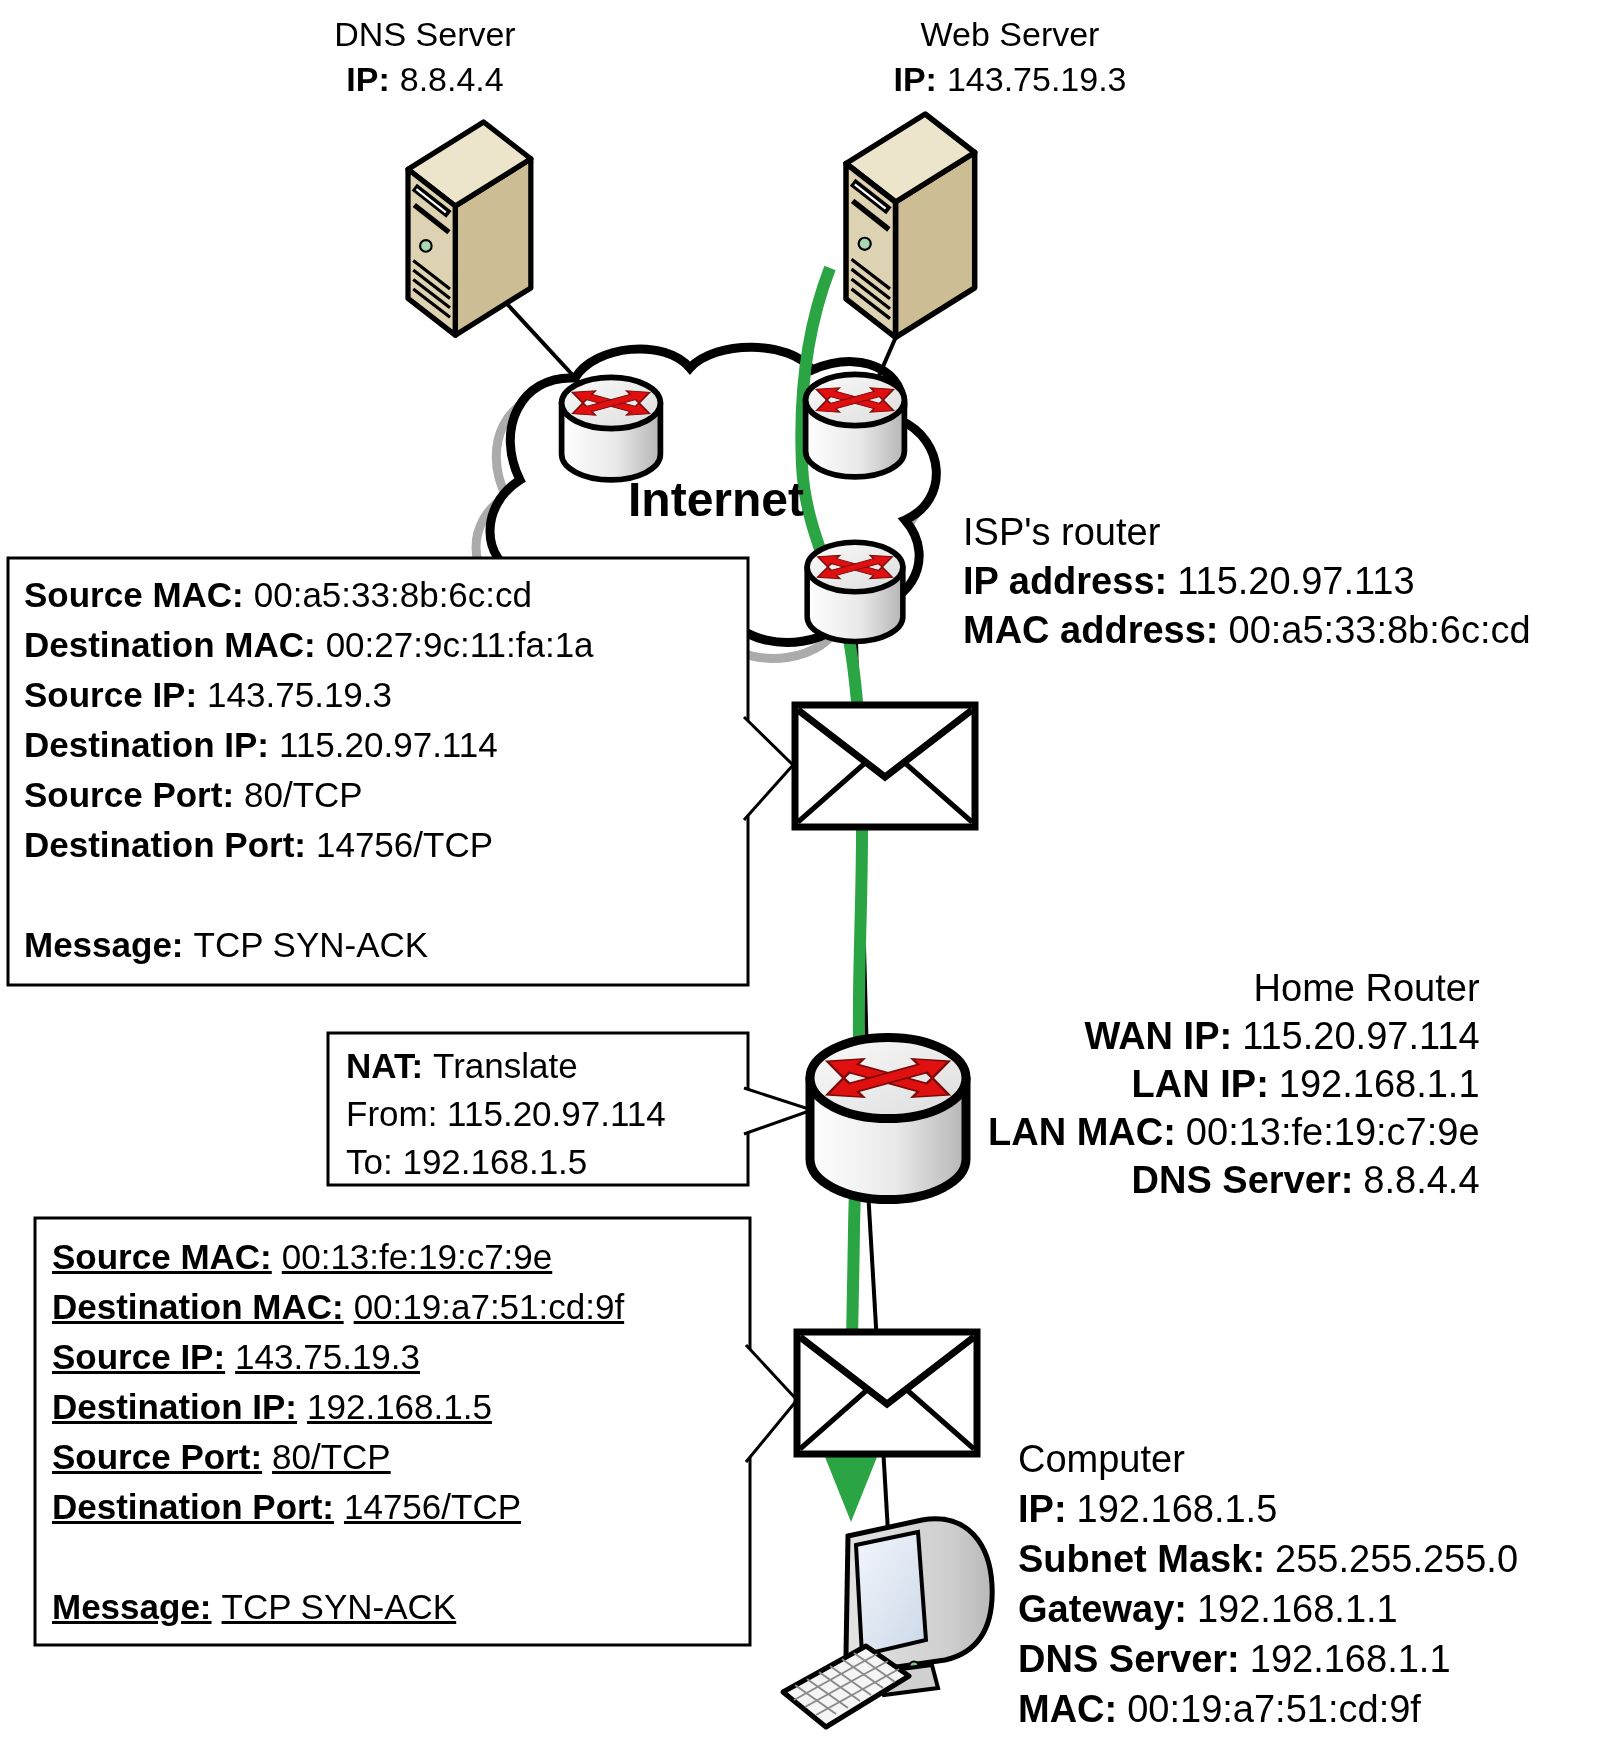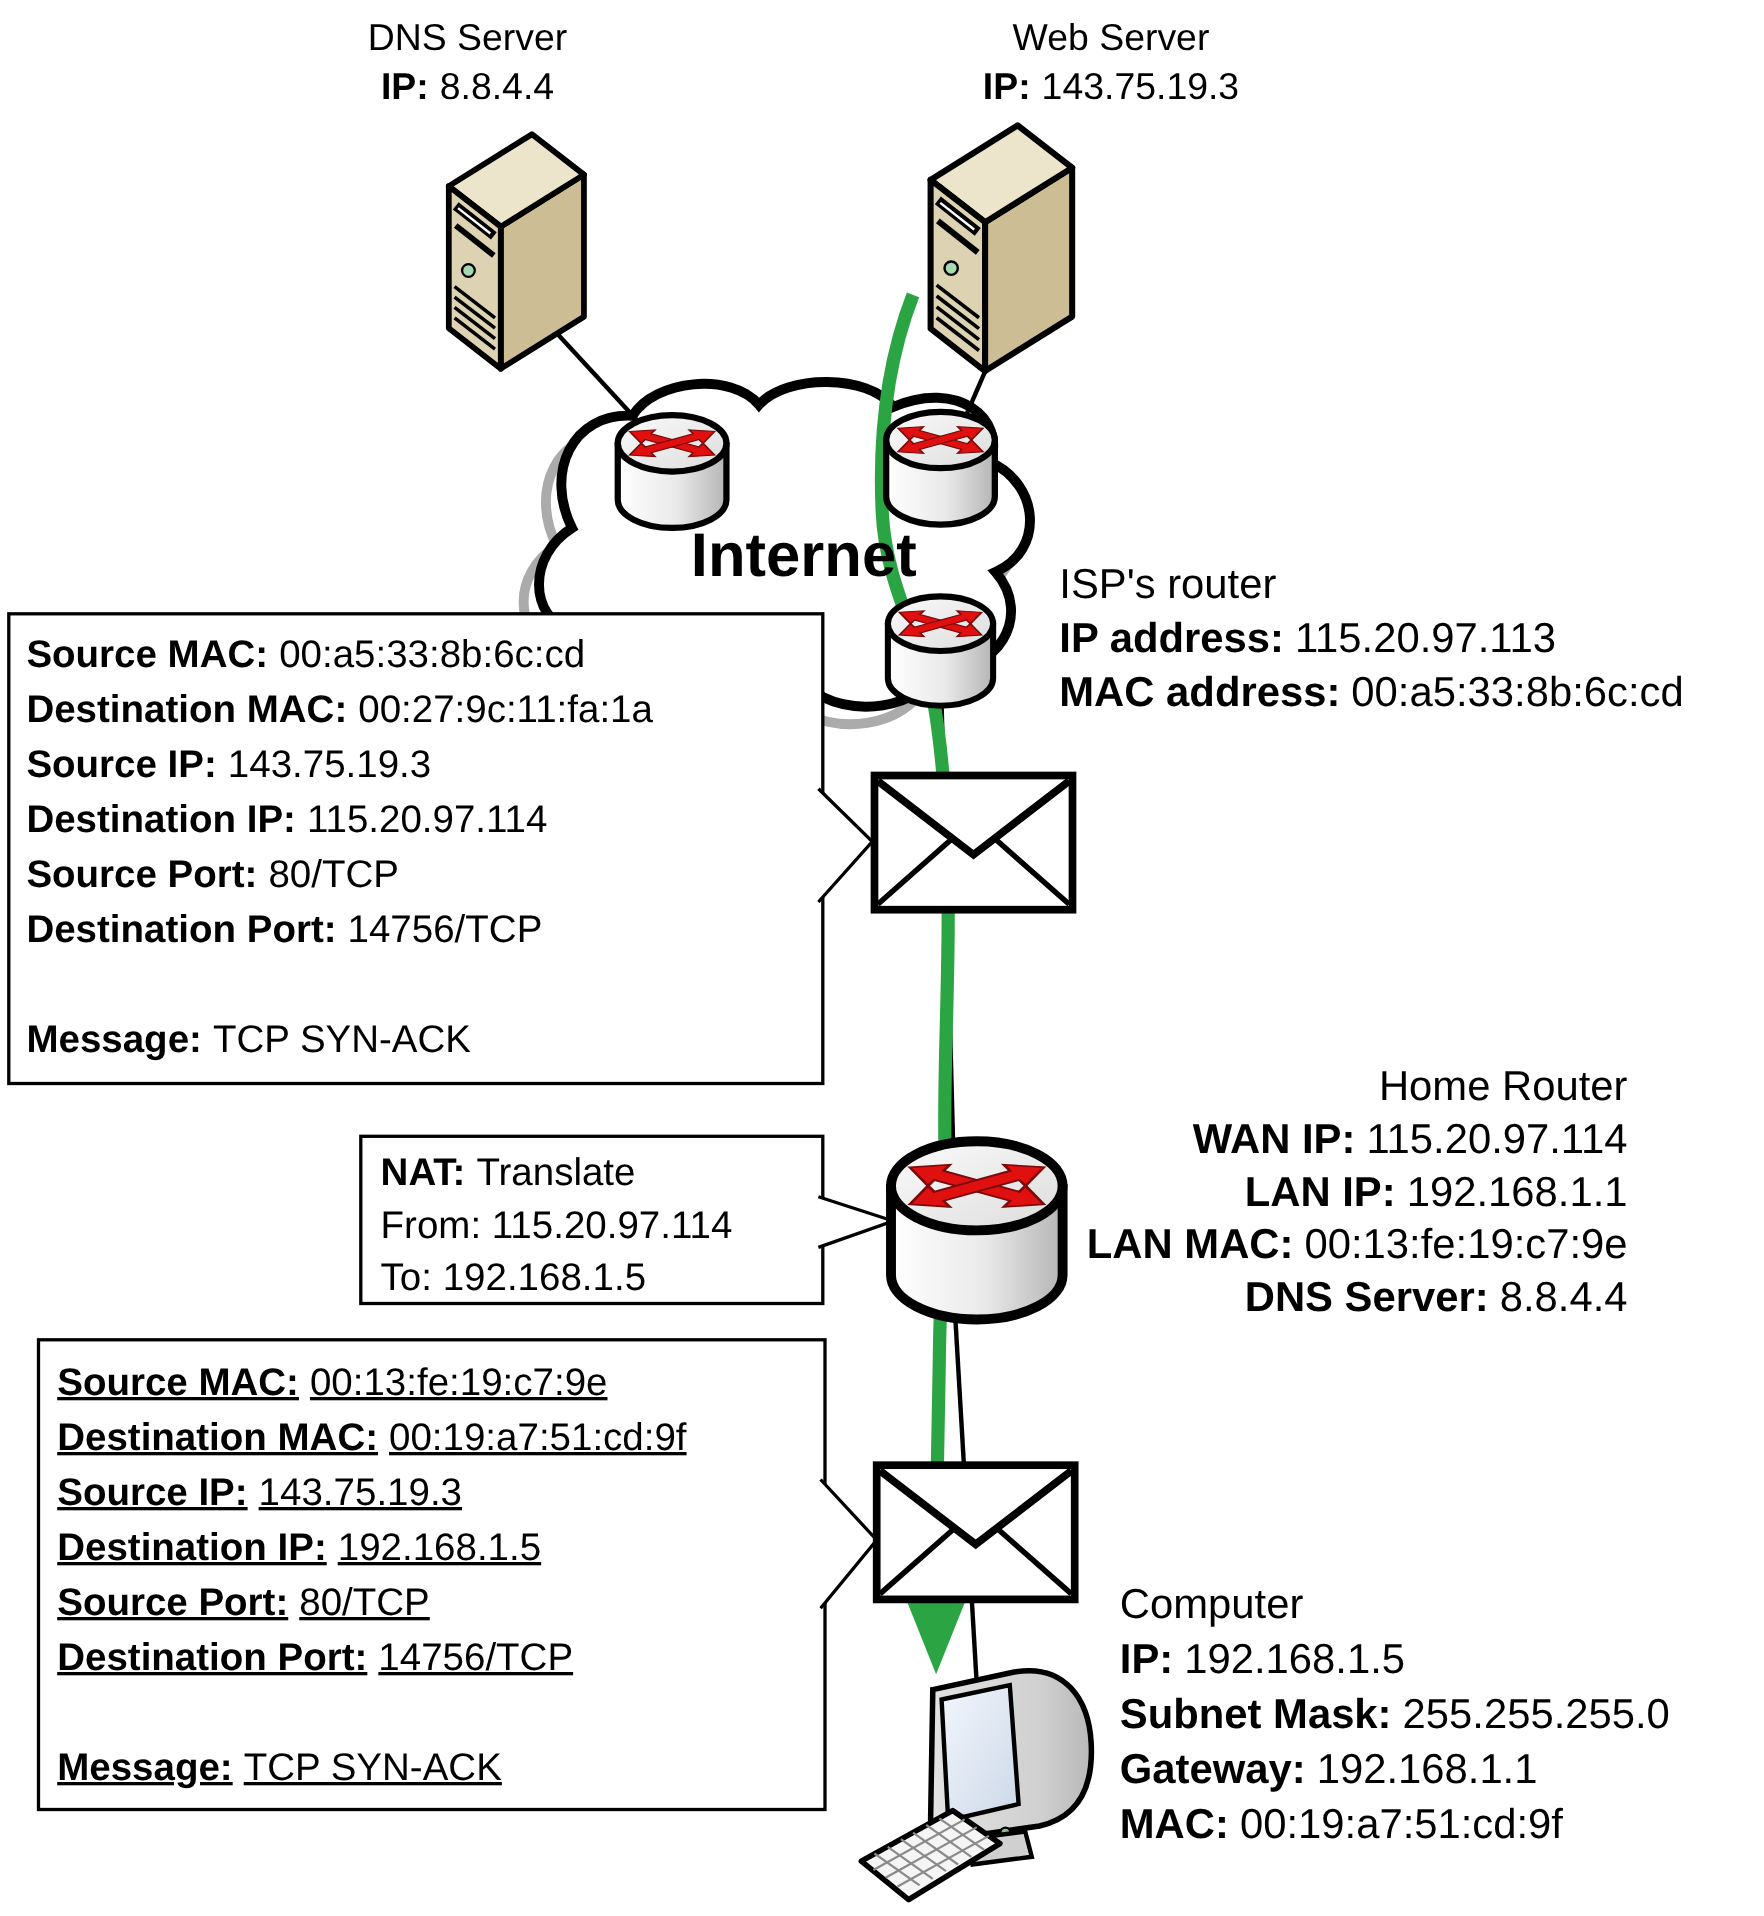--- a/index.html
+++ b/index.html
@@ -7,21 +7,21 @@
          font-family:"Liberation Sans","DejaVu Sans",sans-serif;color:#000;}
   #diagram{position:absolute;left:0;top:0;z-index:1;}
   .lbl{position:absolute;z-index:2;white-space:nowrap;}
   .ctr{text-align:center;}
   .fl{font-weight:bold;margin-right:10px;}
   .row{white-space:nowrap;}
   .toplbl{font-size:34px;line-height:45px;}
   .sidelbl{font-size:38px;line-height:48px;}
   .boxtxt{font-size:35px;line-height:50px;}
   .nattxt{font-size:35px;line-height:48px;}
-  .internet{font-size:56px;font-weight:bold;}
+  .internet{font-size:48px;font-weight:bold;}
   .sp{height:50px;}
 </style>
 </head>
 <body>
 
 <div id="stage">
 
 <svg id="diagram" width="1604" height="1742" viewBox="0 0 1604 1742">
   <defs>
     <linearGradient id="gCyl" x1="0" y1="0" x2="1" y2="0">
@@ -210,16 +210,17 @@
   <div class="row"><span class="fl">Destination Port:</span><span>14756/TCP</span></div>
   <div class="sp"></div>
   <div class="row"><span class="fl">Message:</span><span>TCP SYN-ACK</span></div>
 </div>
 
 <div class="lbl sidelbl" style="left:1018px;top:1434px;line-height:50px;">
   <div>Computer</div>
   <div class="row"><span class="fl">IP:</span><span>192.168.1.5</span></div>
   <div class="row"><span class="fl">Subnet Mask:</span><span>255.255.255.0</span></div>
   <div class="row"><span class="fl">Gateway:</span><span>192.168.1.1</span></div>
+  <div class="row"><span class="fl">DNS Server:</span><span>192.168.1.1</span></div>
   <div class="row"><span class="fl">MAC:</span><span>00:19:a7:51:cd:9f</span></div>
 </div>
 
 </div>
 
 </body></html>

